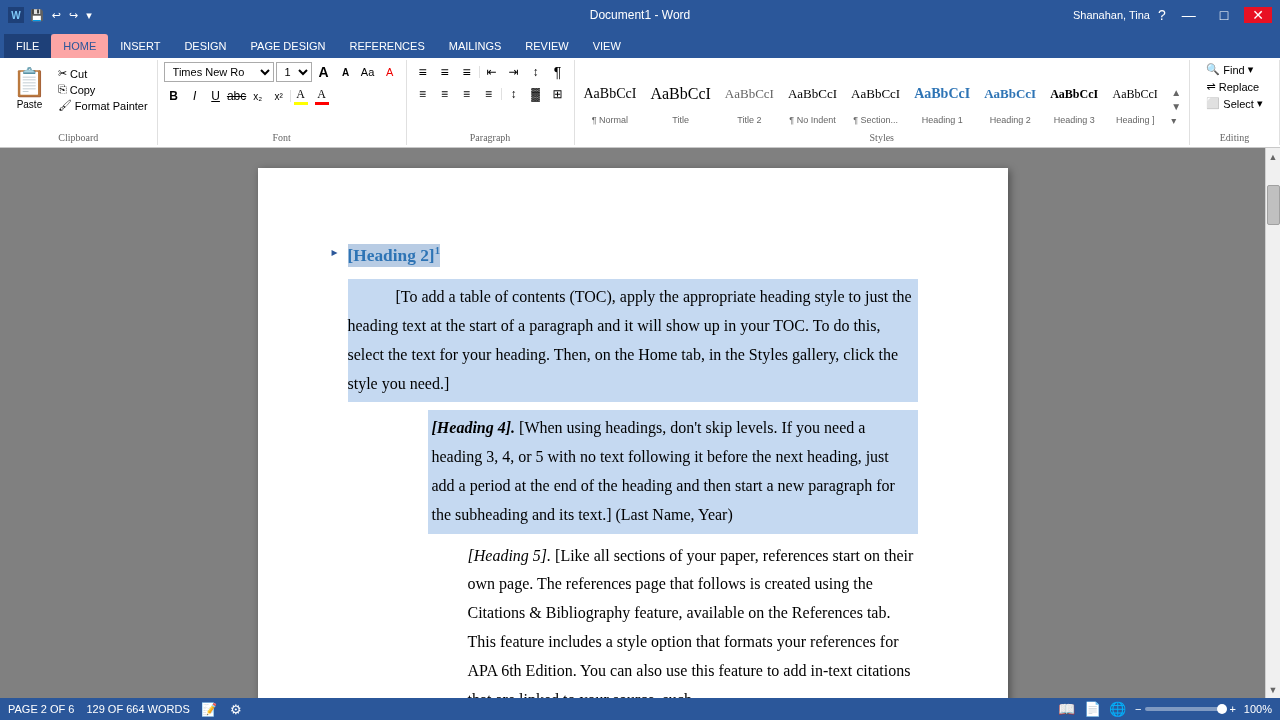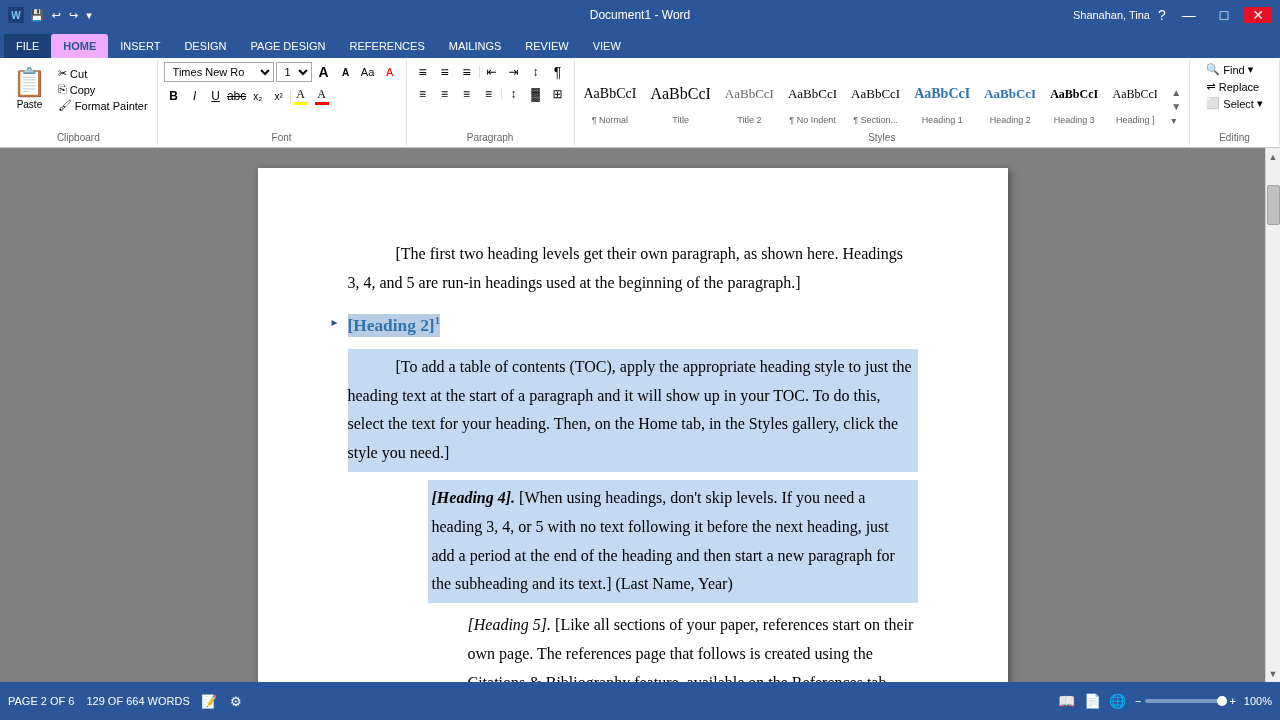--- a/index.html
+++ b/index.html
@@ -38,23 +38,23 @@
       padding: 4px 12px;
       font-size: 11px;
       font-family: 'Segoe UI', Arial, sans-serif;
       color: white;
       cursor: pointer;
       height: 24px;
       display: flex;
       align-items: center;
     }
     .ribbon-tab.active {
-      background: #f0abfc;
+      background: #fca5a5;
       color: #2b579a;
-      font-weight: bold;
+      font-weight: normal;
       border-radius: 3px 3px 0 0;
     }
 
     
     .ribbon {
       background: white;
       border-bottom: 1px solid #c8c8c8;
       display: flex;
       align-items: stretch;
       padding: 2px 0;
@@ -67,21 +67,21 @@
       padding: 2px 6px;
       border-right: 1px solid #e0e0e0;
       min-width: 60px;
       position: relative;
     }
     .ribbon-group-label {
       font-size: 10px;
       color: #666;
       position: absolute;
       bottom: 2px;
-      font-family: Liberation Sans, sans-serif;
+      font-family: Liberation Serif, serif;
     }
     .ribbon-group-content {
       display: flex;
       align-items: flex-start;
       gap: 2px;
       flex: 1;
       padding-bottom: 14px;
     }
 
     
@@ -248,21 +248,21 @@
       left: -16px;
       top: 2px;
       color: #2b579a;
       font-size: 12px;
       cursor: pointer;
     }
 
     
     .status-bar {
       background: #2b579a;
-      height: 38px;
+      height: 22px;
       display: flex;
       align-items: center;
       padding: 0 8px;
       color: white;
       font-size: 11px;
       font-family: 'Segoe UI', Arial, sans-serif;
       gap: 12px;
     }
     .status-bar-right {
       margin-left: auto;
@@ -497,23 +497,20 @@
     </div>
     <span class="ribbon-group-label">Editing</span>
   </div>
 </div>
 
 <div class="doc-area">
   <div class="doc-scroll">
     <div class="page">
       <div class="doc-text">
 
-        <p class="doc-para" style="text-indent:0.5in;">
-          [The first two heading levels get their own paragraph, as shown here.  Headings 3, 4, and 5 are run-in headings used at the beginning of the paragraph.]
-        </p>
 
         <div style="position:relative;">
           <span class="collapse-indicator">▸</span>
           <p style="margin-bottom:8px;">
             <span style="font-size:13pt;font-weight:bold;color:#2e74b5;background:#b8cce4;padding:2px 0;">[Heading 2]<sup style="font-size:8pt;">1</sup></span>
           </p>
         </div>
 
         <p style="background:#c5d9f1;padding:4px 0;margin-bottom:8px;text-indent:0.5in;">
           [To add a table of contents (TOC), apply the appropriate heading style to just the heading text at the start of a paragraph and it will show up in your TOC.  To do this, select the text for your heading.  Then, on the Home tab, in the Styles gallery, click the style you need.]

